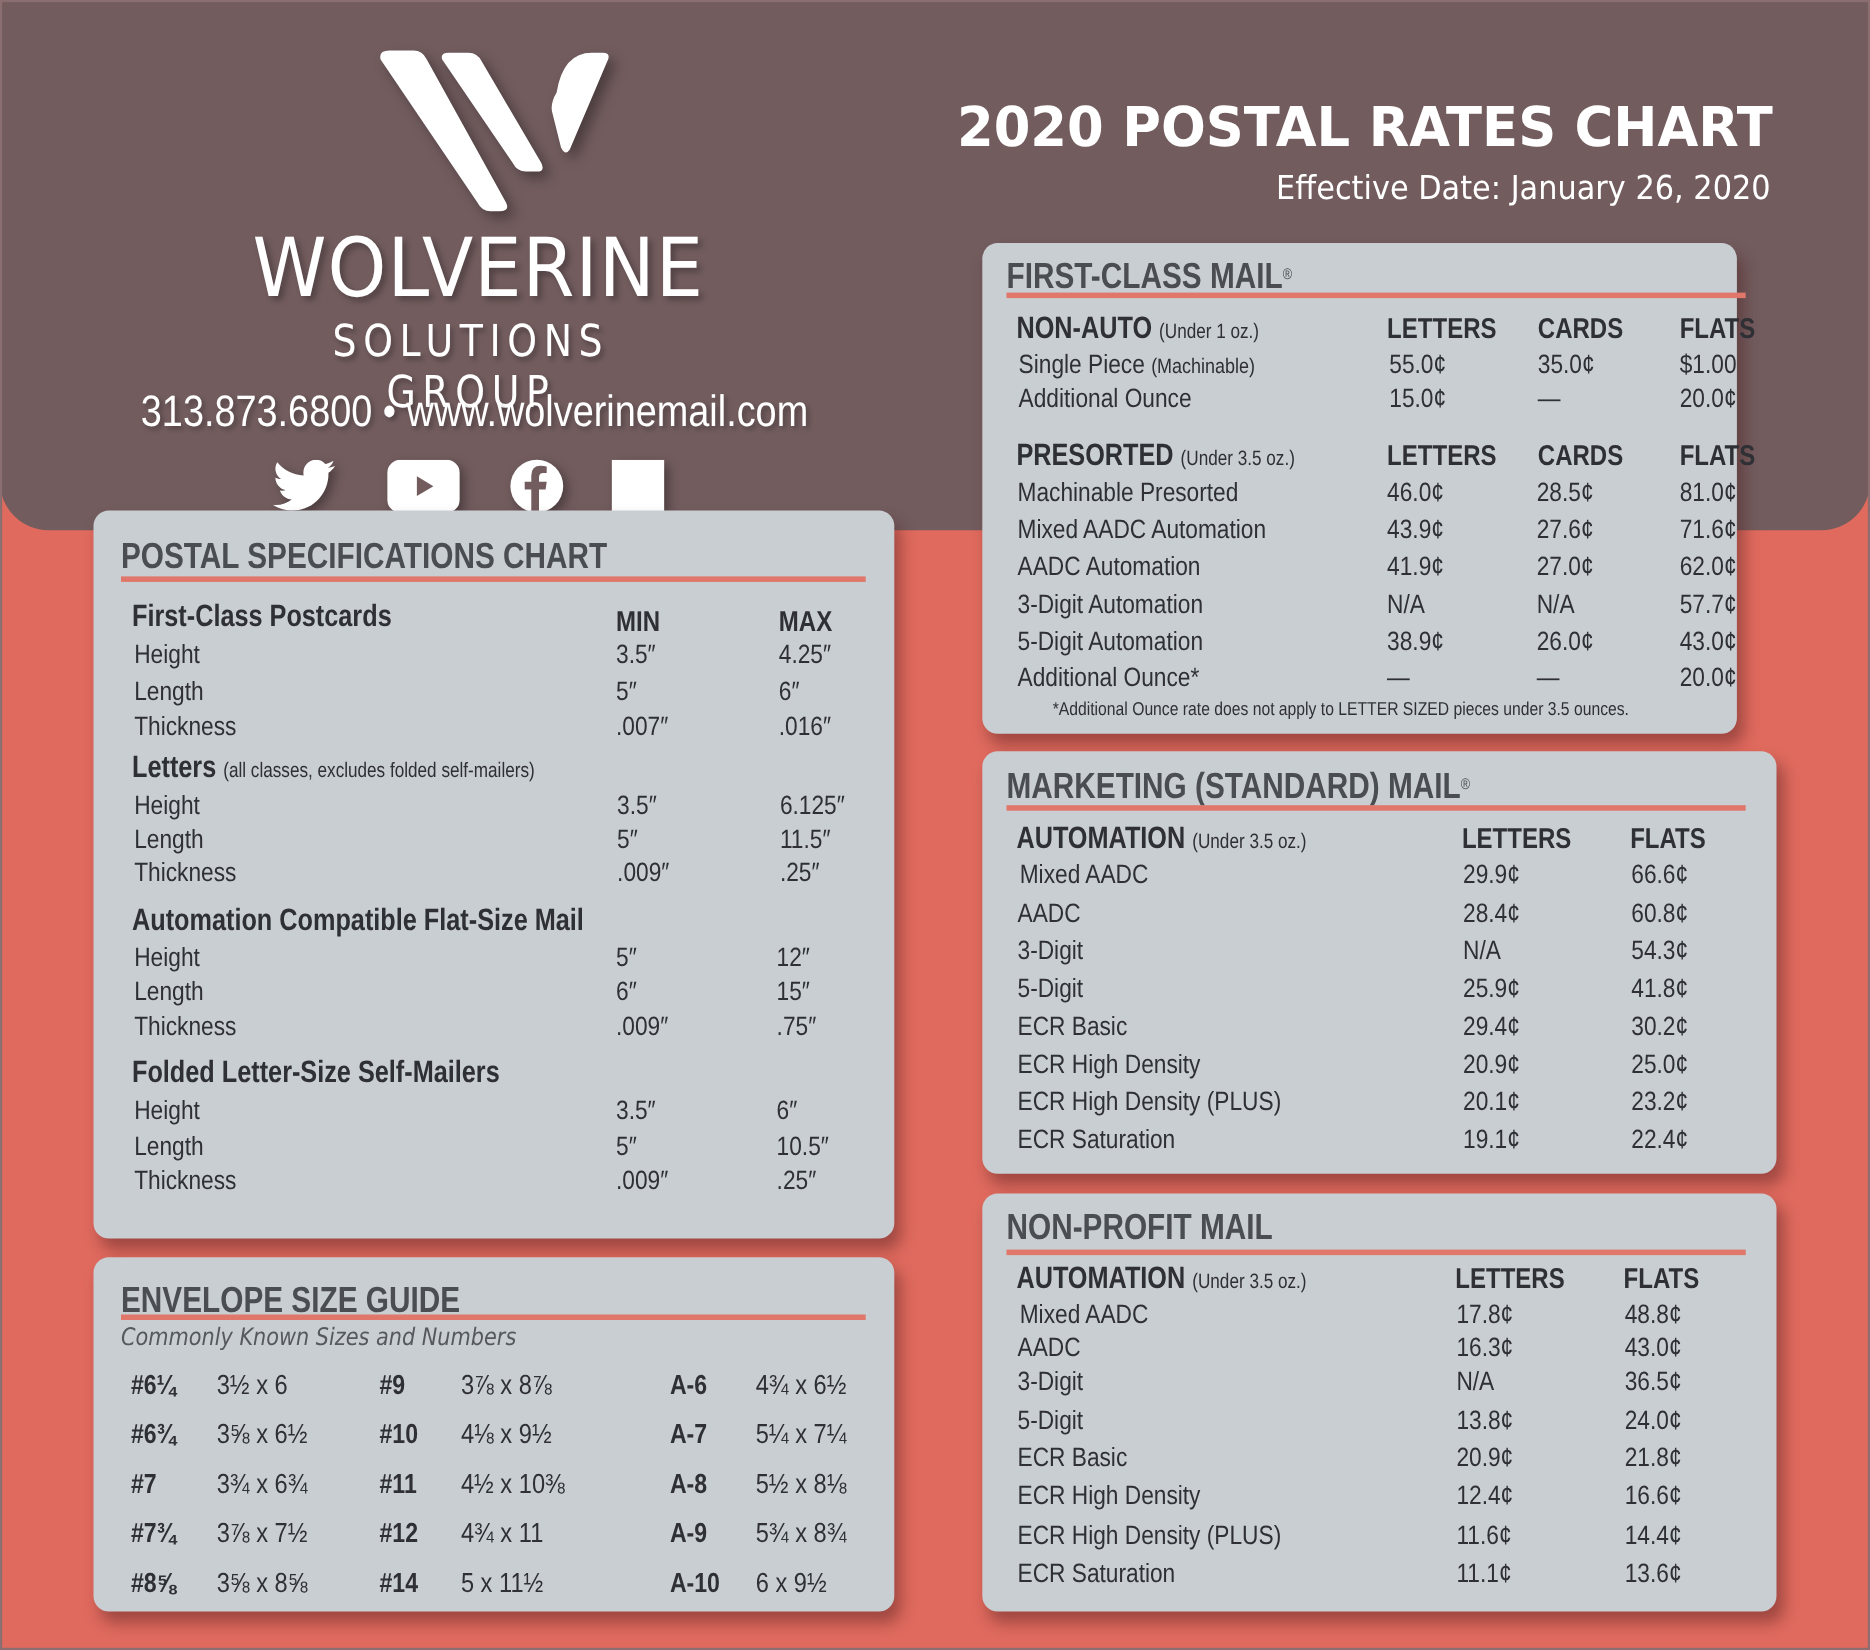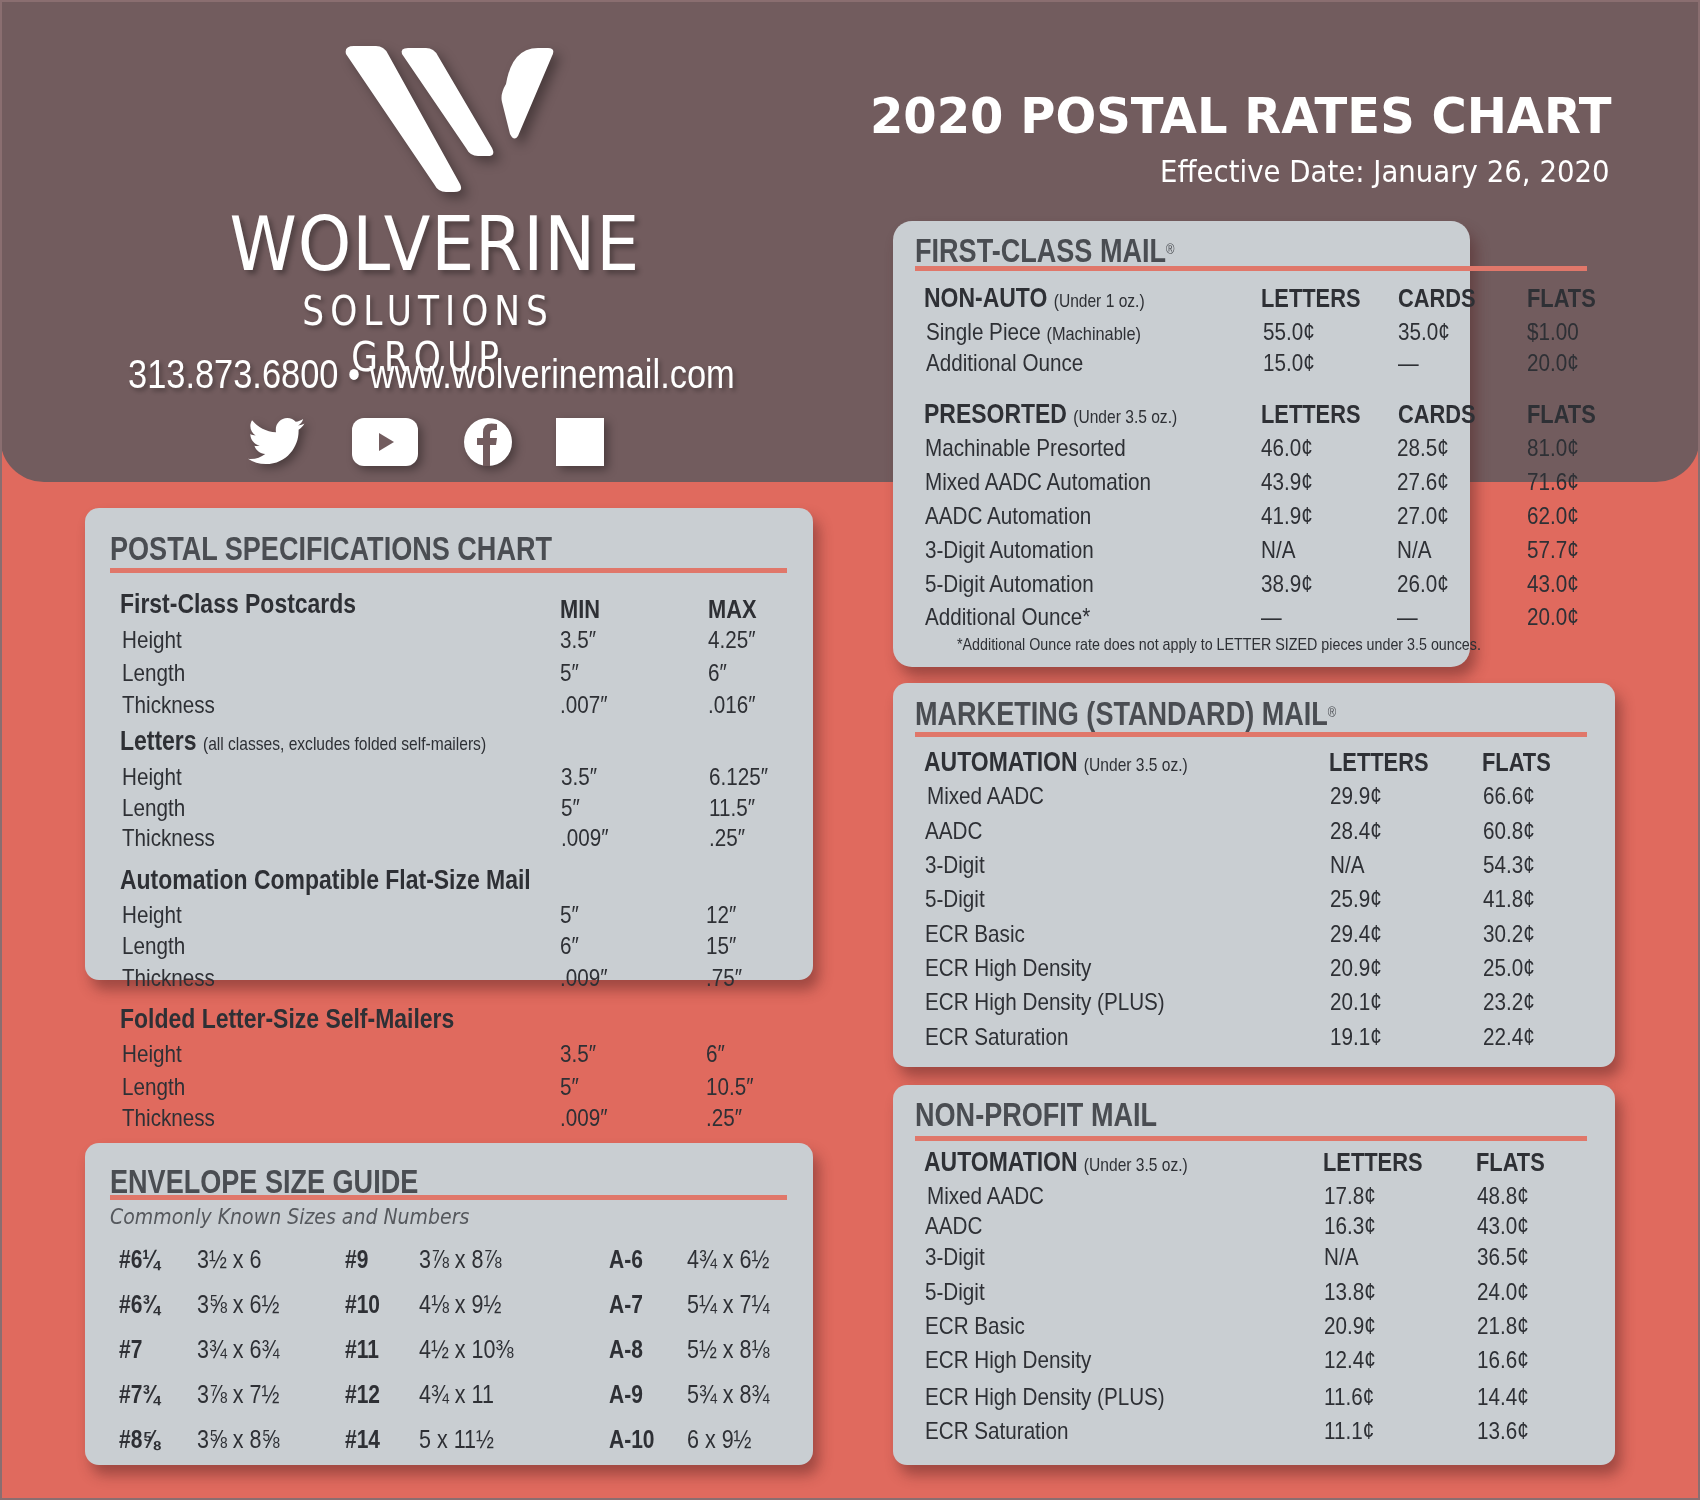--- a/index.html
+++ b/index.html
@@ -64,21 +64,21 @@
   <div class="social" style="left:556px;width:48px;">
     <svg width="48" height="48" viewBox="0 0 48 48">
         <rect x="0" y="0" width="48" height="48" fill="#fff"></rect>
       </svg>
   </div>
 
   <div class="title">2020 POSTAL RATES CHART</div>
   <div class="subtitle">Effective Date: January 26, 2020</div>
 </div>
 
-<div class="panel" style="left:893px;top:221px;width:577px;height:446px;border-radius:19px;">
+<div class="panel" style="left:893px;top:221px;width:686px;height:446px;">
   <div class="ptitle" style="left:22px;top:12px;"><span>FIRST-CLASS MAIL</span><sup>®</sup></div>
   <div class="uline" style="left:22px;top:45px;width:672px;"></div>
 
   <div class="sechead" style="left:31px;top:61px;"><span>NON-AUTO</span> <span class="note">(Under 1 oz.)</span></div>
   <div class="th" style="left:368px;top:63px;">LETTERS</div>
   <div class="th" style="left:505px;top:63px;">CARDS</div>
   <div class="th" style="left:634px;top:63px;">FLATS</div>
 
   <div class="t" style="left:33px;top:97px;"><span>Single Piece</span> <span style="font-size:19px">(Machinable)</span></div>
   <div class="t" style="left:370px;top:97px;">55.0¢</div>
@@ -203,21 +203,21 @@
 
   <div class="t" style="left:32px;top:298px;">ECR High Density (PLUS)</div>
   <div class="t" style="left:431px;top:298px;">11.6¢</div>
   <div class="t" style="left:584px;top:298px;">14.4¢</div>
 
   <div class="t" style="left:32px;top:332px;">ECR Saturation</div>
   <div class="t" style="left:431px;top:332px;">11.1¢</div>
   <div class="t" style="left:584px;top:332px;">13.6¢</div>
 </div>
 
-<div class="panel" style="left:85px;top:508px;width:728px;height:472px;">
+<div class="panel" style="left:85px;top:464px;width:728px;height:662px;">
   <div class="ptitle" style="left:25px;top:23px;">POSTAL SPECIFICATIONS CHART</div>
   <div class="uline" style="left:25px;top:60px;width:677px;"></div>
 
   <div class="th" style="left:475px;top:87px;">MIN</div>
   <div class="th" style="left:623px;top:87px;">MAX</div>
 
   <div class="sechead" style="left:35px;top:80px;"><span>First-Class Postcards</span></div>
   <div class="t" style="left:37px;top:118px;">Height</div>
   <div class="t" style="left:475px;top:118px;">3.5″</div>
   <div class="t" style="left:623px;top:118px;">4.25″</div>

